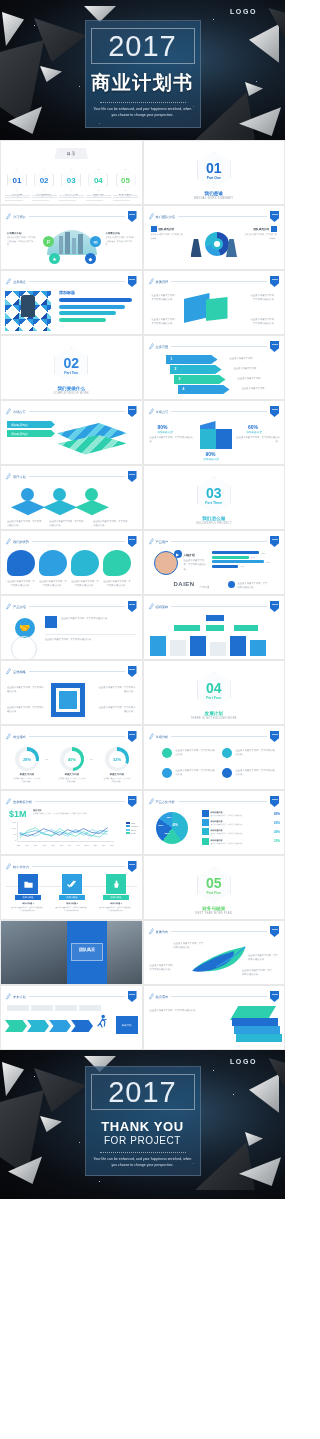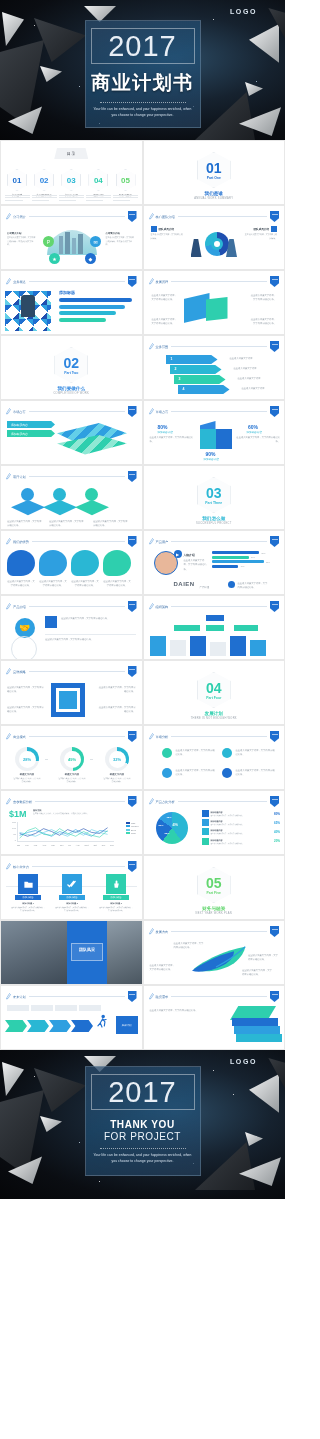--- a/index.html
+++ b/index.html
@@ -79,21 +79,21 @@
   .year-box {
     margin-top:7px; width:104px; height:36px;
     border:1px solid rgba(255,255,255,.42);
     display:flex; align-items:center; justify-content:center;
   }
   .year-text { font-size:29px; color:#e8eef5; letter-spacing:1px; line-height:1; }
   .cn-title {
     margin-top:6px; font-size:19px; color:#fff; font-weight:bold;
     letter-spacing:1.5px; text-shadow:0 1px 2px rgba(0,0,0,.45);
   }
-  .thanks { margin-top:9px; font-size:10px; color:#fff; font-weight:bold; letter-spacing:.6px; }
+  .thanks { margin-top:9px; font-size:13px; color:#fff; font-weight:bold; letter-spacing:.6px; }
   .thanks2 { margin-top:1px; font-size:10px; color:#eef4fa; letter-spacing:.6px; }
   .divider-line { margin-top:6px; width:86px; border-top:1px dotted rgba(255,255,255,.55); }
   .cover-sub {
     margin-top:4px; width:100px; font-size:3.3px; color:#d9e6f2;
     text-align:center; line-height:1.7; letter-spacing:.1px;
   }
   .logo-text {
     position:absolute; right:28px; top:8px; font-size:7px; color:#dbe6f0;
     letter-spacing:1.6px; font-weight:bold;
   }

